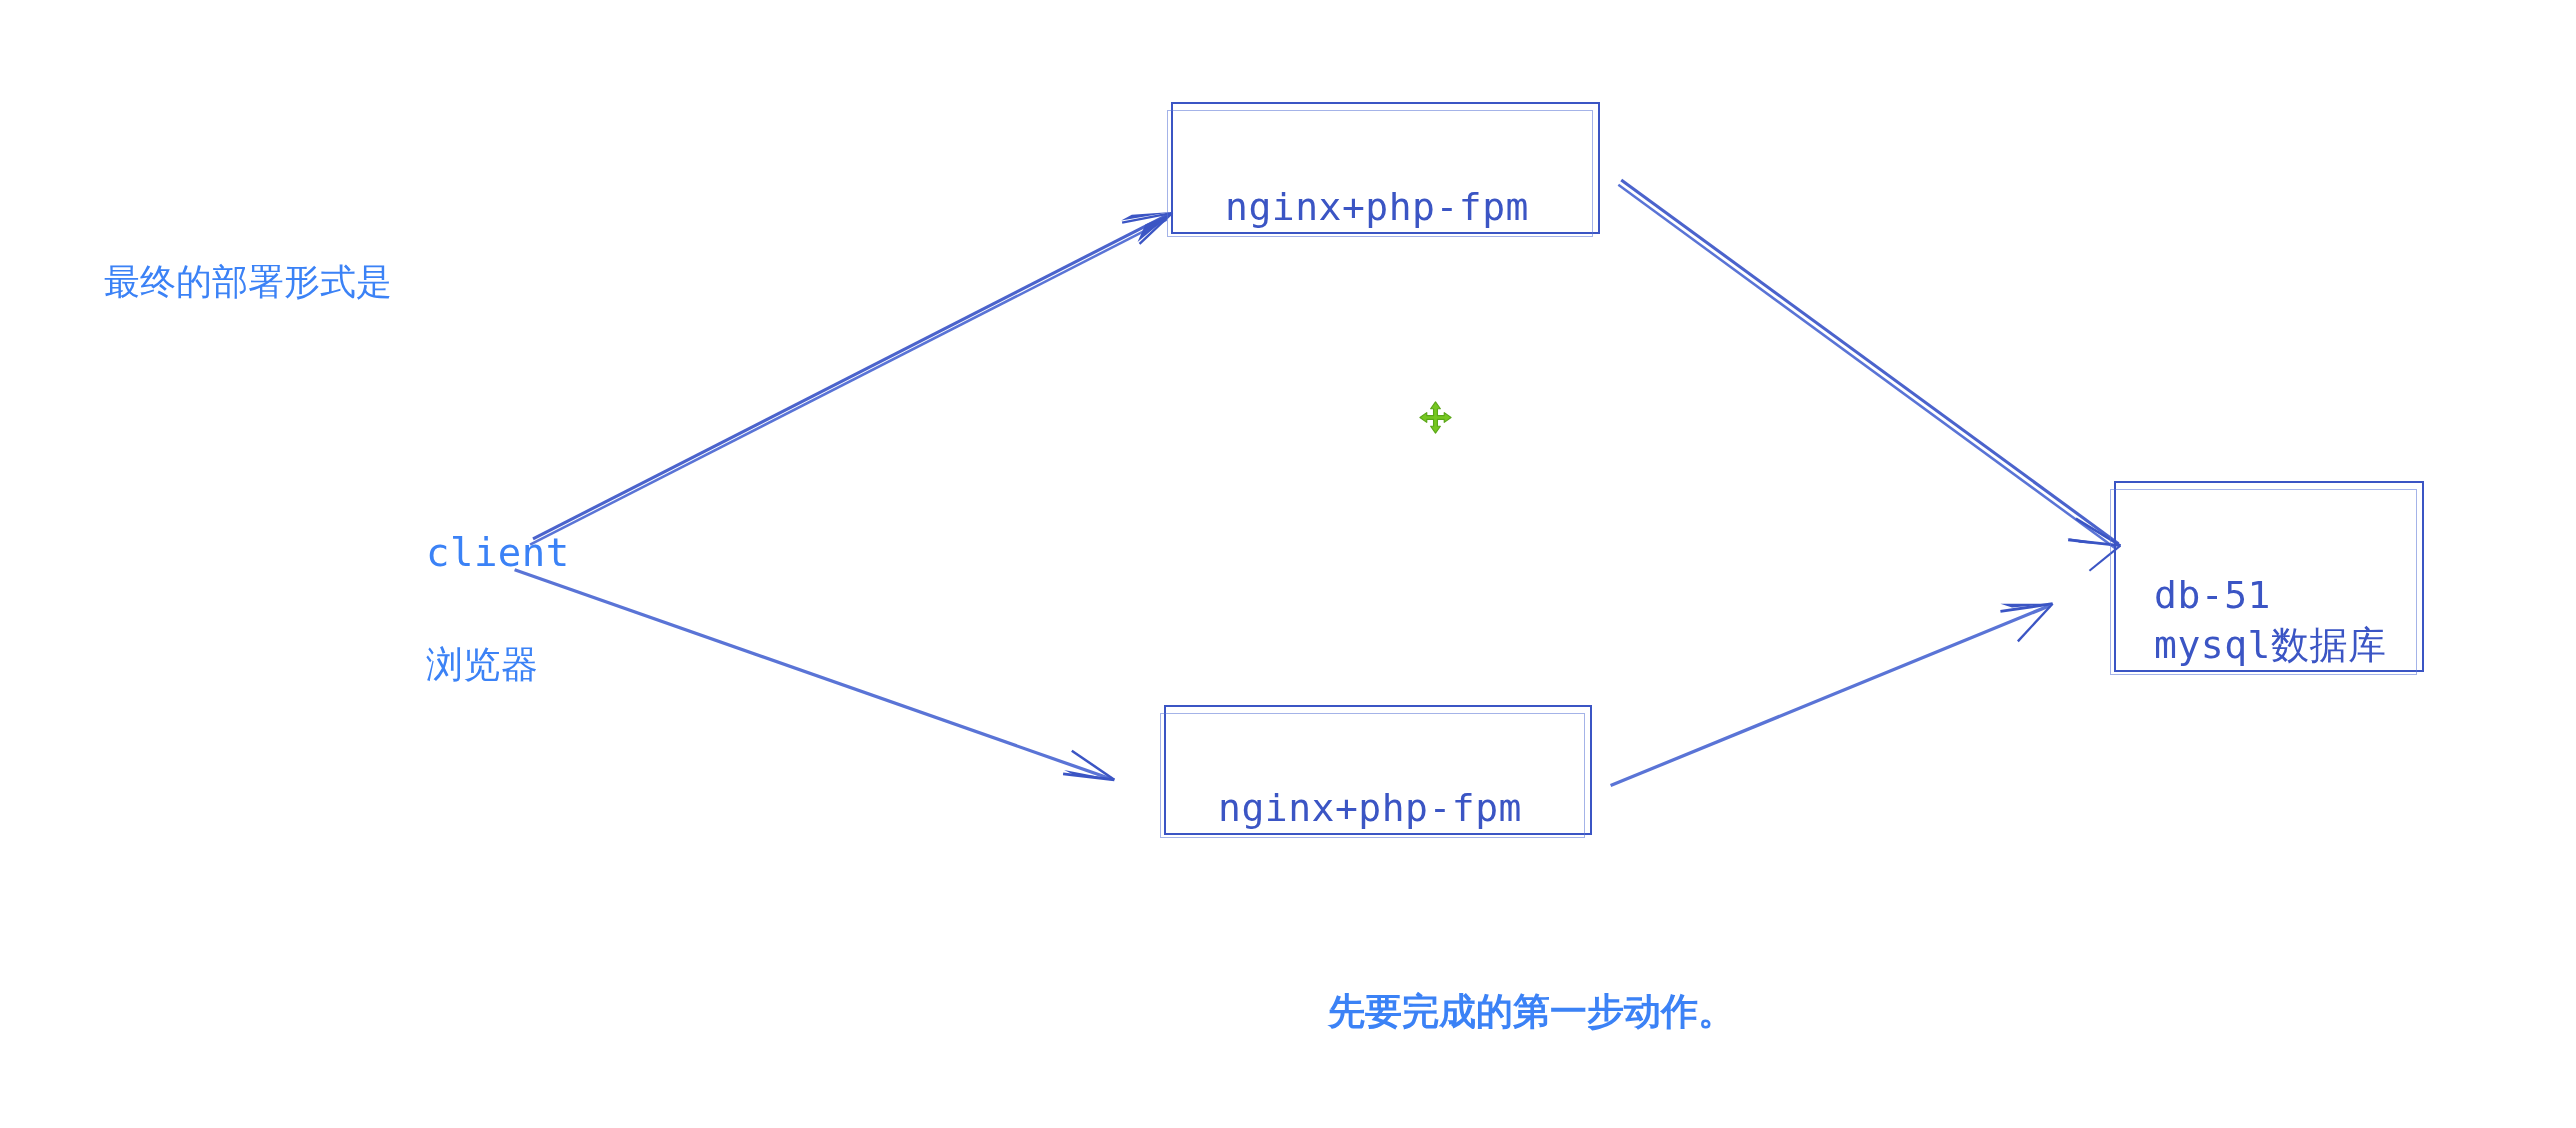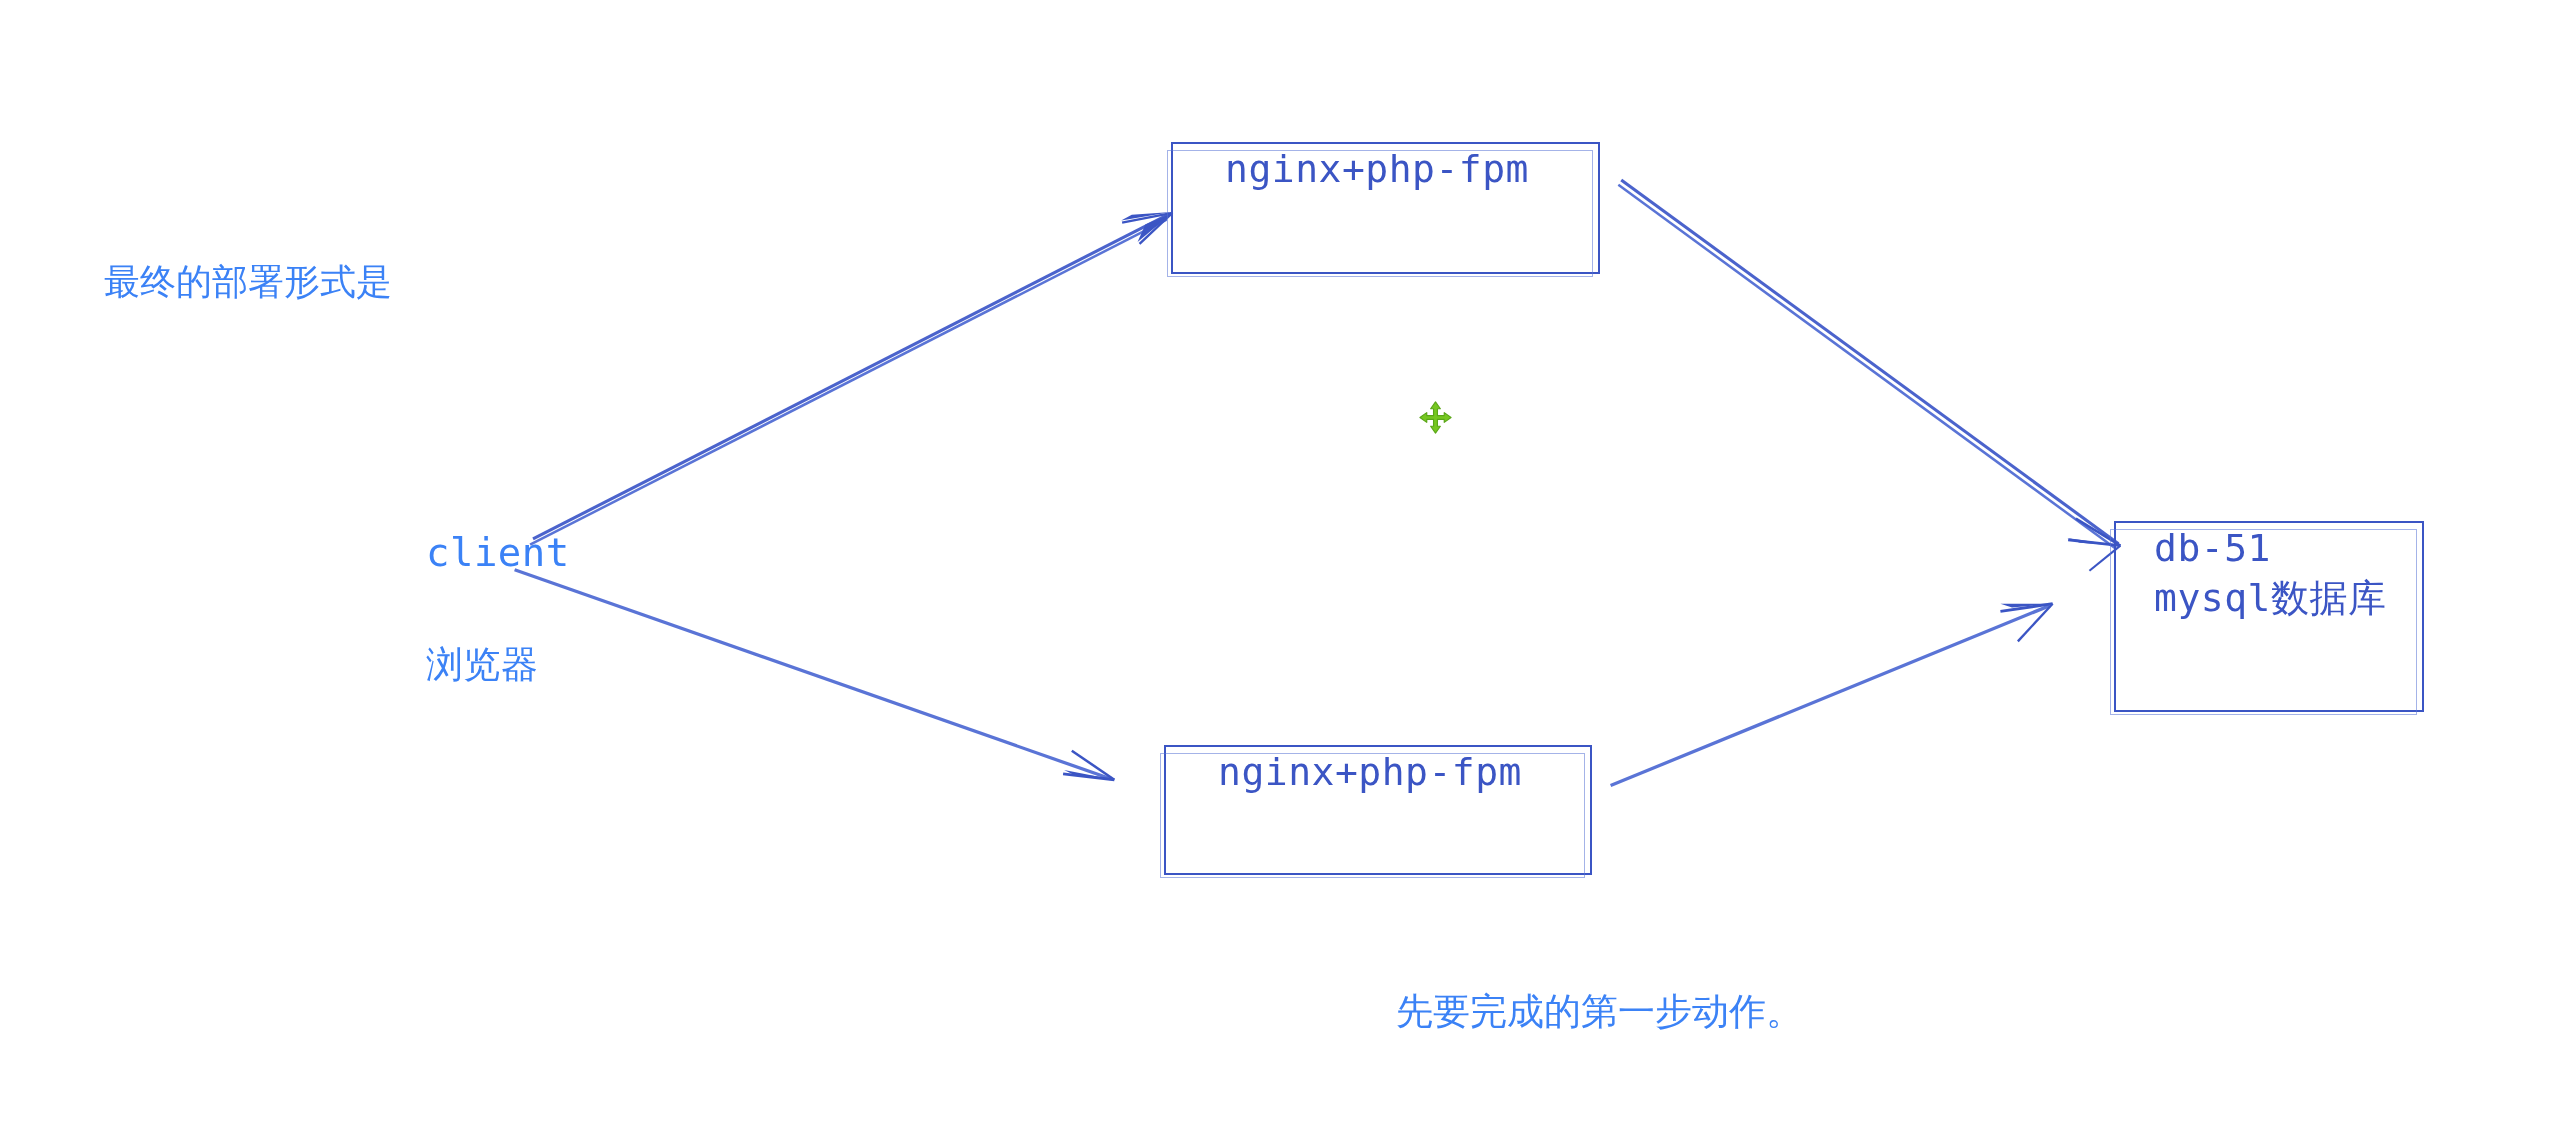--- a/index.html
+++ b/index.html
@@ -24,22 +24,21 @@
     pointer-events: none;
   }
 
   
   .node-box {
     position: absolute;
     box-sizing: border-box;
     background: transparent;
     border: 2.9px solid #3b55c4;
     display: flex;
-    align-items: flex-start;
-    margin-top: 40px;
+    align-items: flex-end;
   }
   
   .node-box::before {
     content: "";
     position: absolute;
     left: -5.8px;
     top: 5.8px;
     right: 4.8px;
     bottom: -4.8px;
     border: 1.9px solid rgba(90, 116, 214, 0.55);
@@ -84,24 +83,25 @@
     color: #3b82f6;
     white-space: pre;
   }
   #heading-text {
     left: 104px;
     top: 259px;
     font-size: 36px;
     line-height: 1.3;
   }
   #caption-text {
-    left: 1396px;
+    left: 1328px;
     top: 988px;
     font-size: 37px;
     line-height: 1.3;
+    font-weight: bold;
   }
   #client-label {
     left: 330px;
     top: 470px;
     font-family: "DejaVu Sans Mono", "Liberation Mono", monospace;
     font-size: 39px;
     line-height: 1.42;
     letter-spacing: 0.5px;
   }
   #client-label .sub {

